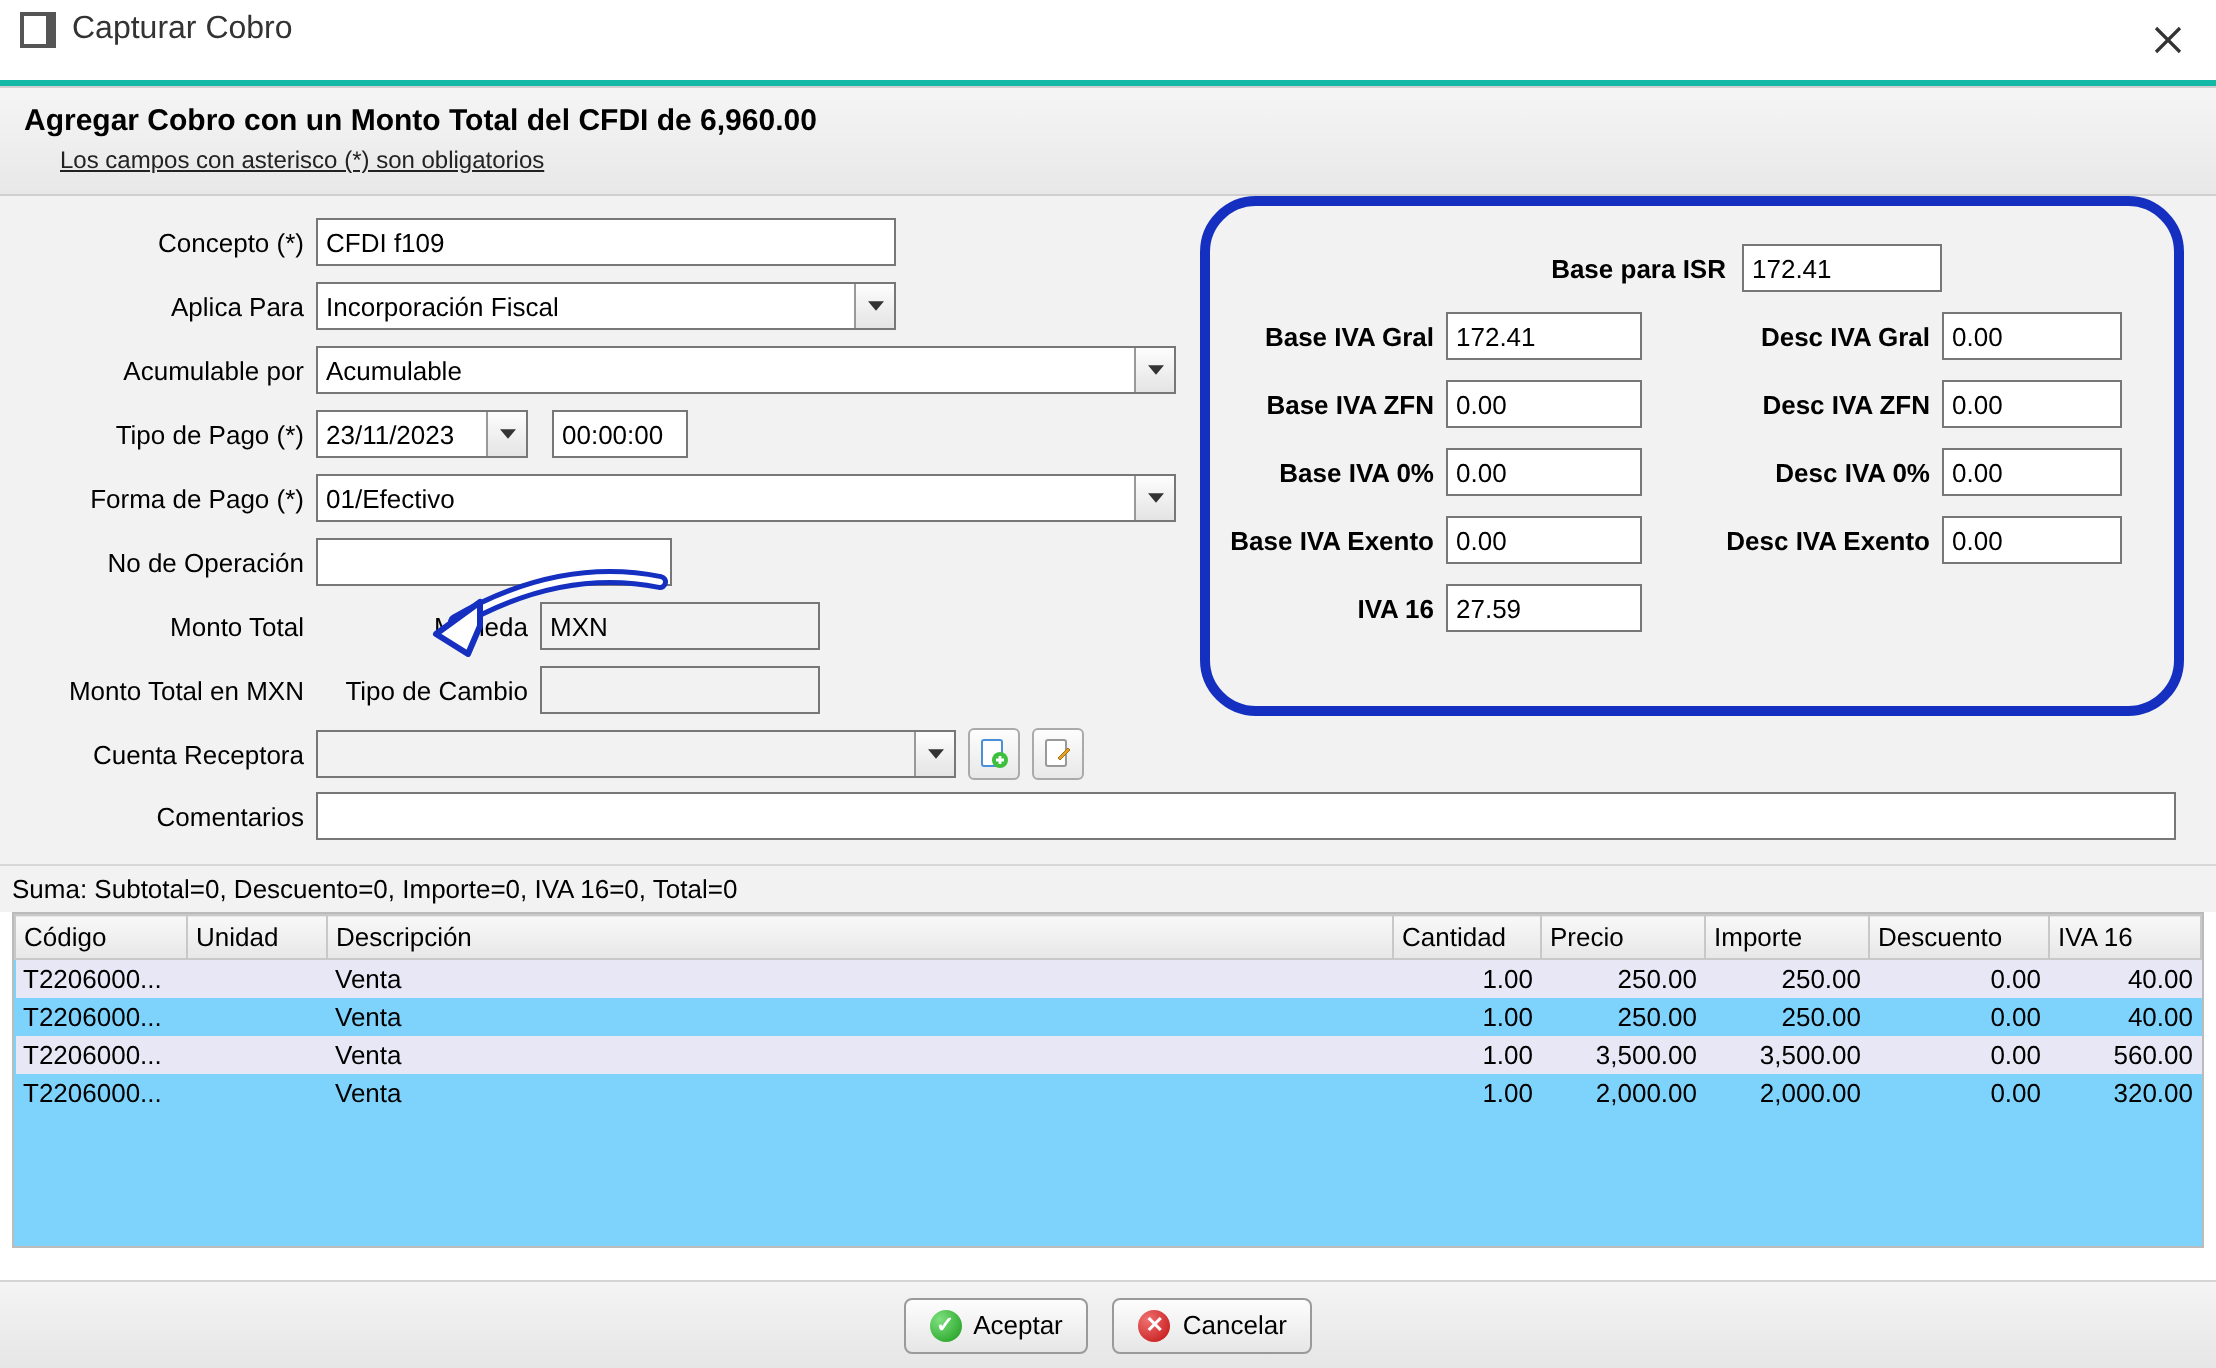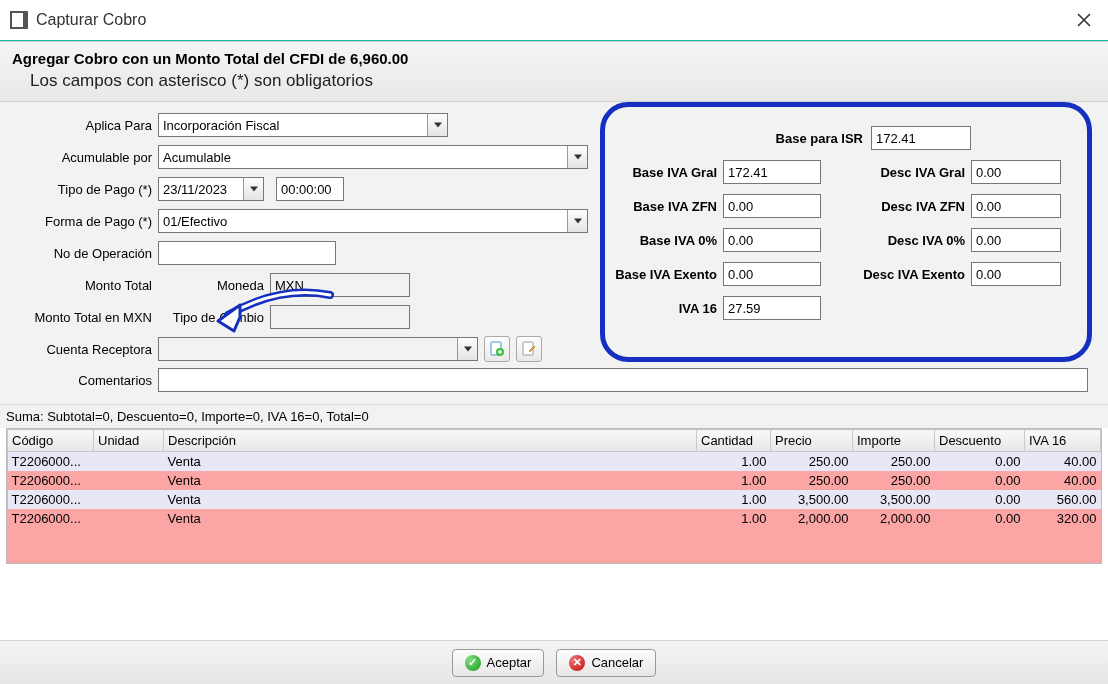--- a/index.html
+++ b/index.html
@@ -8,23 +8,22 @@
     font-family: Arial, sans-serif;
     font-size: 13px;
     background: #fff;
     color: #000;
     width: 1108px;
     height: 684px;
     overflow: hidden;
   }
   .titlebar {
     display: flex;
-    align-items: center;
     padding: 6px 10px;
-    border-bottom: 1px solid #14b8a6;
+    border-bottom: 3px solid #14b8a6;
     background: #fff;
   }
   .titlebar .app-icon {
     width: 18px; height: 18px;
     border: 2px solid #555;
     border-right-width: 5px;
     margin-right: 8px;
   }
   .titlebar .title { font-size: 16px; color: #333; flex: 1; }
   .titlebar .close {
@@ -33,21 +32,21 @@
     display: flex; align-items: center; justify-content: center;
     cursor: pointer;
   }
   .header-band {
     background: linear-gradient(#f5f5f5, #e8e8e8);
     border-top: 1px solid #d0d0d0;
     border-bottom: 1px solid #cfcfcf;
     padding: 8px 12px 10px;
   }
   .header-band .big { font-weight: bold; font-size: 15px; }
-  .header-band .sub { font-size: 17px; margin-top: 4px; padding-left: 18px; color: #222; }
+  .header-band .sub { font-size: 12px; margin-top: 4px; padding-left: 18px; color: #222; text-decoration: underline; }
   .form-area {
     position: relative;
     padding: 10px 12px 6px 8px;
     background: #f2f2f2;
   }
   .left-form {
     width: 590px;
   }
   .row {
     display: flex;
@@ -128,24 +127,24 @@
     margin-bottom: 6px;
   }
   .comment-row input { flex: 1; }
   .suma-line {
     padding: 4px 6px;
     background: #f2f2f2;
     font-size: 13px;
     border-top: 1px solid #d8d8d8;
   }
   .grid {
-    background: #fca5a5;
+    background: #7dd3fc;
     margin: 0 6px 0 6px;
     border: 1px solid #bbb;
-    height: 136px;
+    height: 168px;
     overflow: hidden;
   }
   .grid table { width: 100%; border-collapse: collapse; font-size: 13px; table-layout: fixed; }
   .grid th {
     background: linear-gradient(#f8f8f8,#e7e7e7);
     border: 1px solid #c8c8c8;
     padding: 3px 4px;
     font-weight: normal;
     text-align: left;
     height: 22px;
@@ -212,20 +211,24 @@
 </div>
 
 <div class="header-band">
   <div class="big">Agregar Cobro con un Monto Total del CFDI de 6,960.00</div>
   <div class="sub">Los campos con asterisco (*) son obligatorios</div>
 </div>
 
 <div class="form-area">
   <div class="left-form">
 
+    <div class="row">
+      <div class="lbl">Concepto (*)</div>
+      <input type="text" style="width: 290px;" value="CFDI f109">
+    </div>
 
     <div class="row">
       <div class="lbl">Aplica Para</div>
       <div class="combo" style="width:290px">
         <span>Incorporación Fiscal</span>
         <div class="arrow">
             <svg viewBox="0 0 10 6">
               <path d="M0 0 L5 6 L10 0 Z" fill="#333"></path>
             </svg>
           </div>

